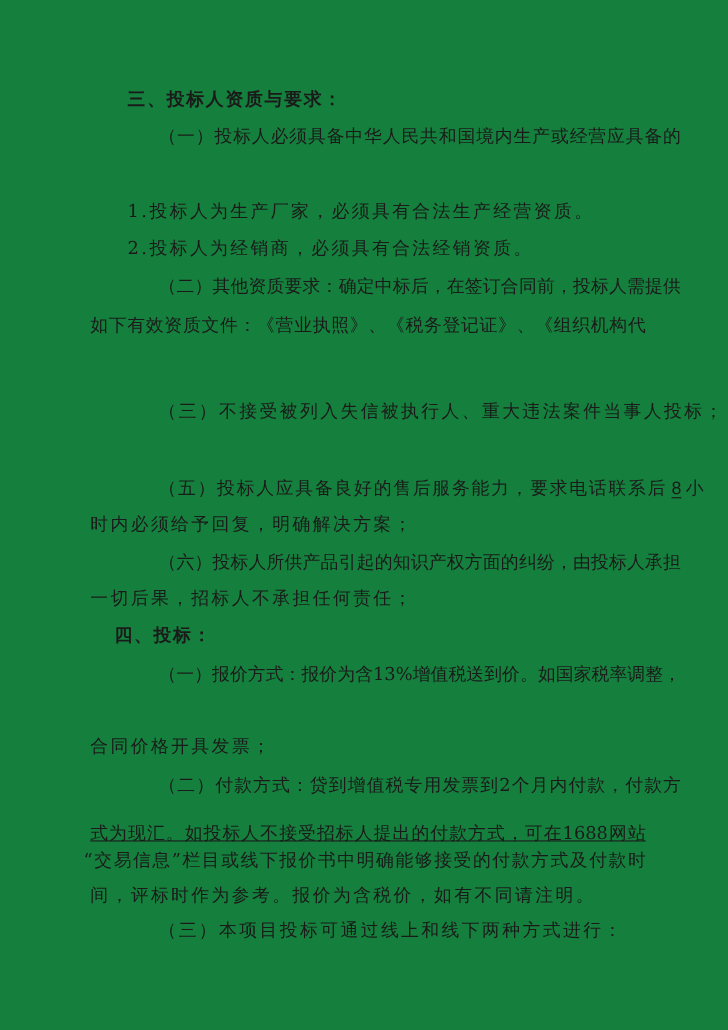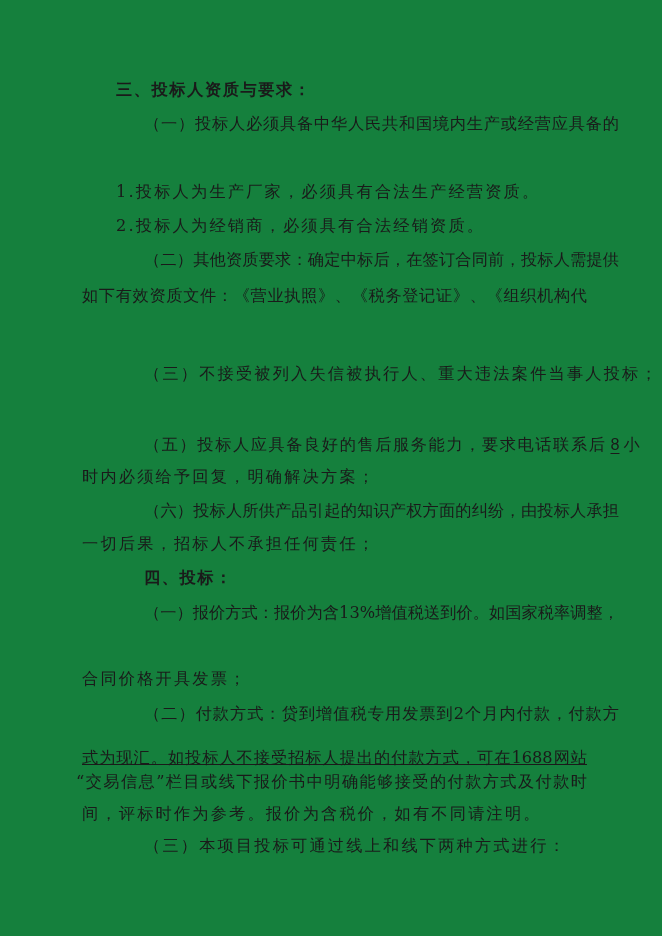--- a/index.html
+++ b/index.html
@@ -34,21 +34,21 @@
 
 
   <div class="line ind1" style="top:434px; letter-spacing:1.6px;">
     <span>（五）投标人应具备良好的售后服务能力，要求电话联系后</span><span class="u num" style="padding:0 4px;">8</span><span>小</span>
   </div>
   <div class="line" style="top:467px;">时内必须给予回复，明确解决方案；</div>
 
   <div class="line ind1 just" style="top:501px;">（六）投标人所供产品引起的知识产权方面的纠纷，由投标人承担</div>
   <div class="line" style="top:534px;">一切后果，招标人不承担任何责任；</div>
 
-  <div class="line h" style="top:568px; left:104px;margin-left:40px;">四、投标：</div>
+  <div class="line h" style="top:568px; left:104px;">四、投标：</div>
 
   <div class="line ind1 just" style="top:603px;">（一）报价方式：报价为含13%增值税送到价。如国家税率调整，</div>
   <div class="line" style="top:669px;">合同价格开具发票；</div>
 
   <div class="line ind1 just" style="top:704px;">（二）付款方式：贷到增值税专用发票到2个月内付款，付款方</div>
   <div class="line just" style="top:748px;text-decoration:underline;">式为现汇。如投标人不接受招标人提出的付款方式，可在1688网站</div>
   <div class="line just" style="top:772px; left:76px; width:511px;">“交易信息”栏目或线下报价书中明确能够接受的付款方式及付款时</div>
   <div class="line" style="top:804px;">间，评标时作为参考。报价为含税价，如有不同请注明。</div>
 
   <div class="line ind1" style="top:836px;">（三）本项目投标可通过线上和线下两种方式进行：</div>

